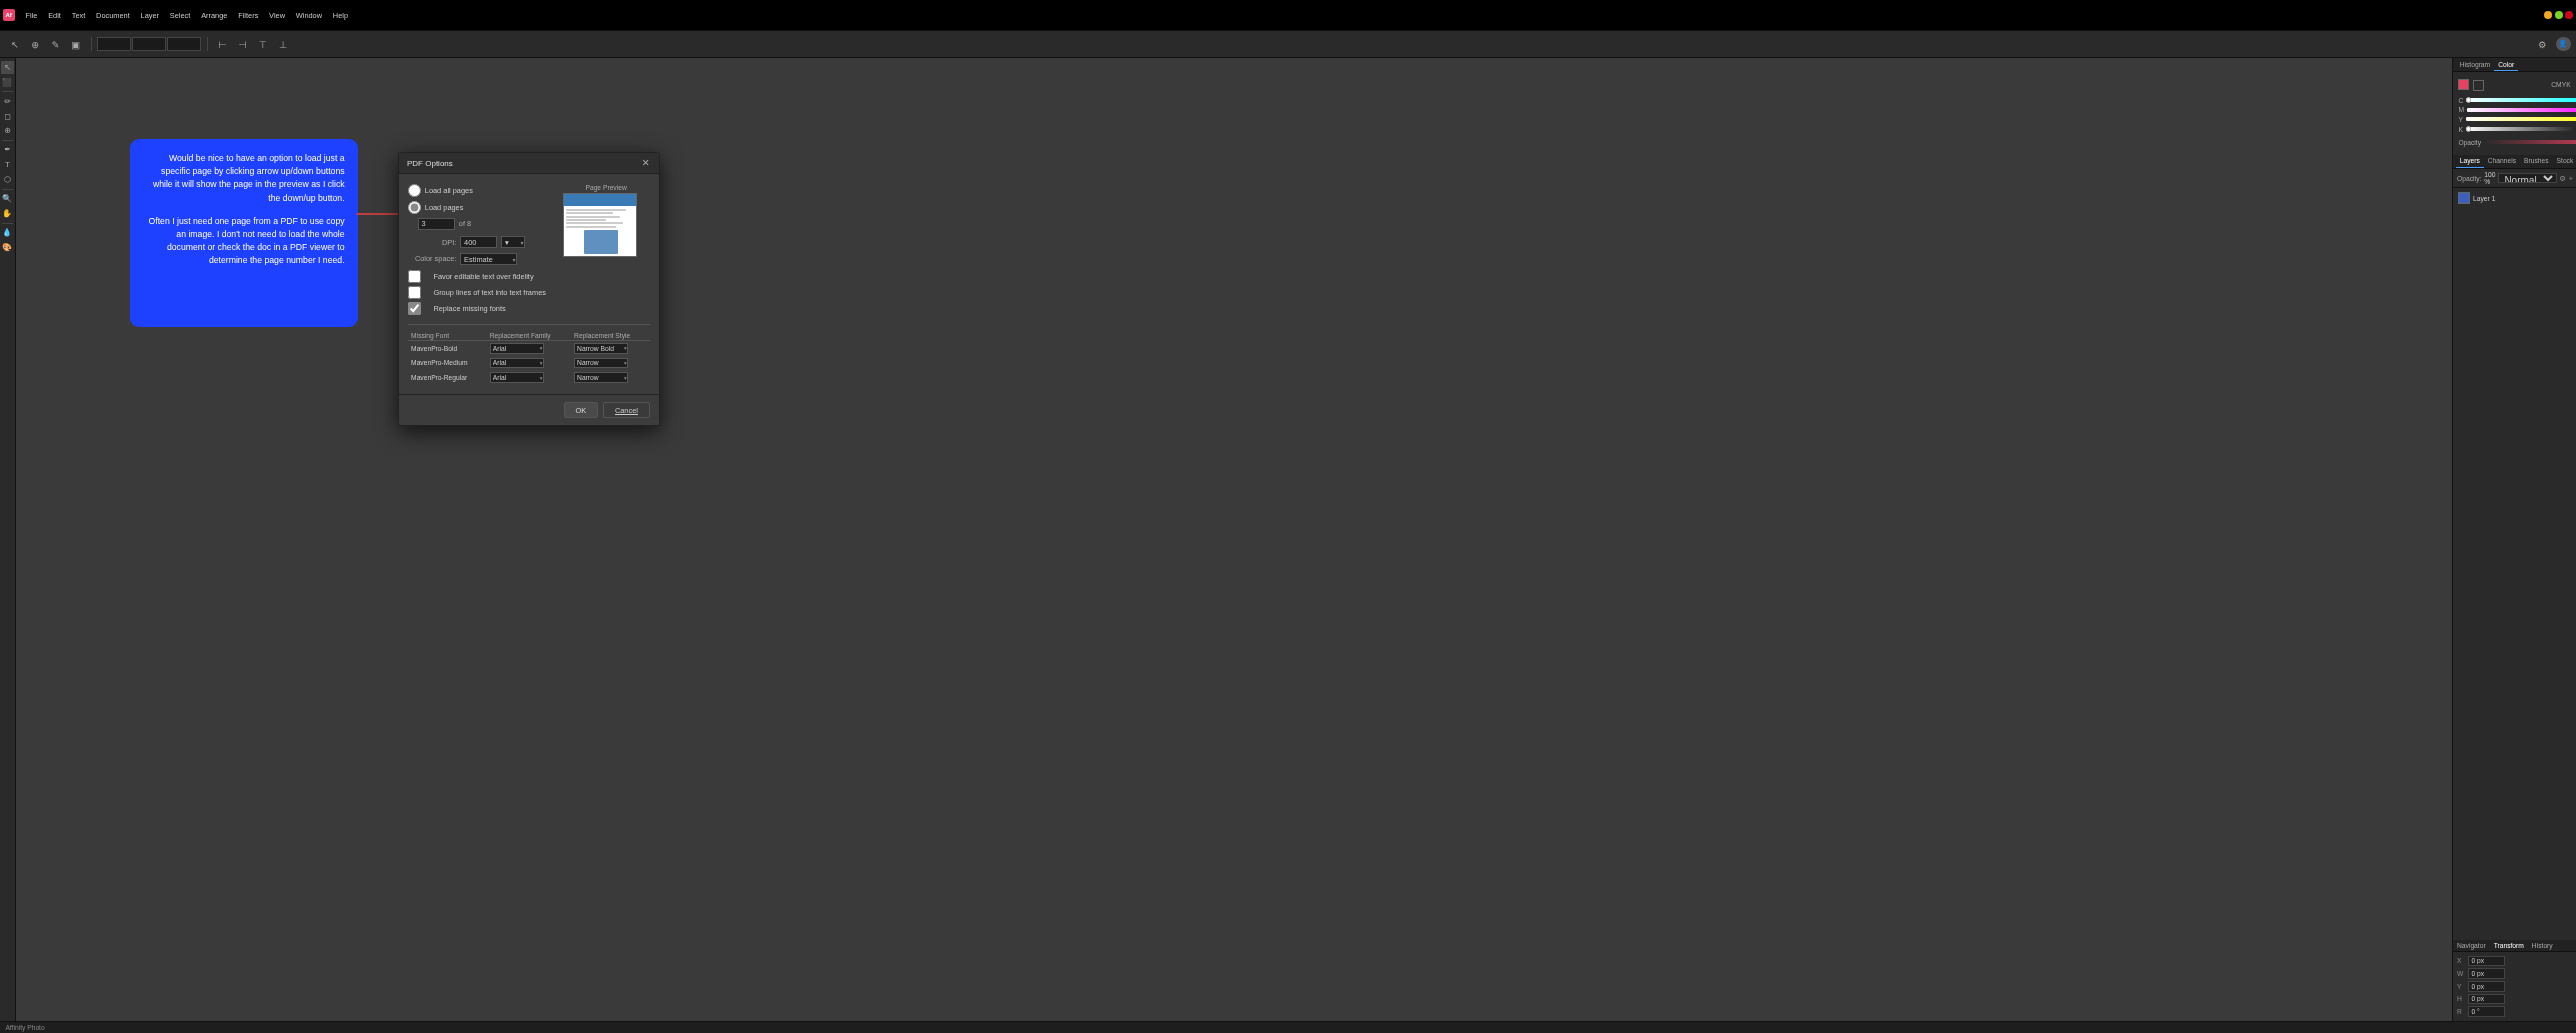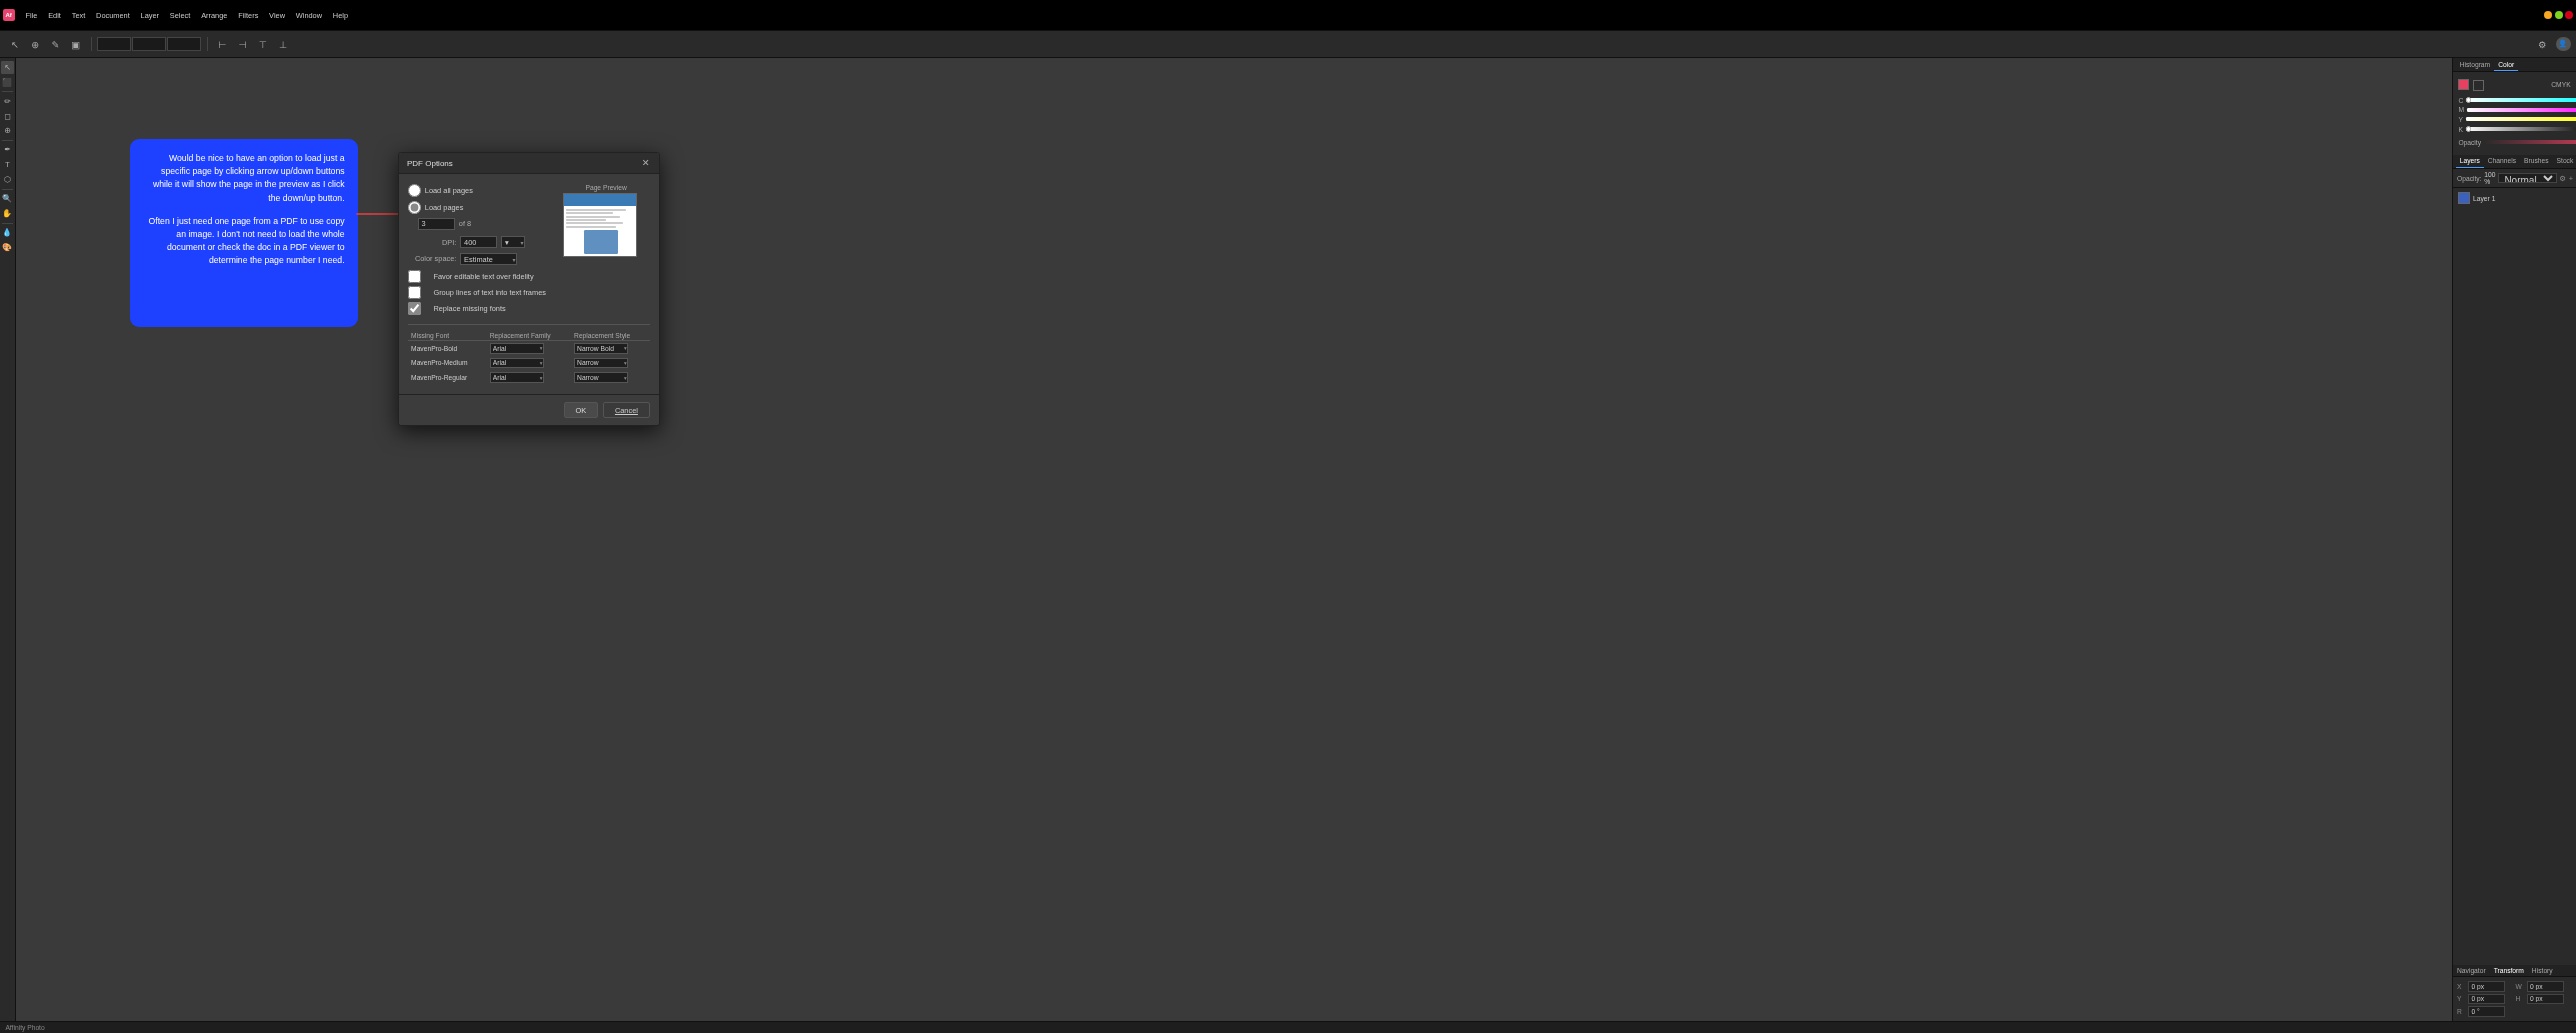--- a/index.html
+++ b/index.html
@@ -579,21 +579,21 @@
     .transform-tab {
       padding: 2px 4px;
       font-size: 6.7px;
       color: #aaa;
       cursor: pointer;
     }
     .transform-tab.active { color: #fff; }
     .transform-fields {
       padding: 4px;
       display: grid;
-      grid-template-columns: 1fr 1fr;
+      grid-template-columns: 1fr;
       gap: 2px;
     }
     .tf-row {
       display: flex;
       align-items: center;
       gap: 2px;
     }
     .tf-label {
       font-size: 6.7px;
       color: #888;

